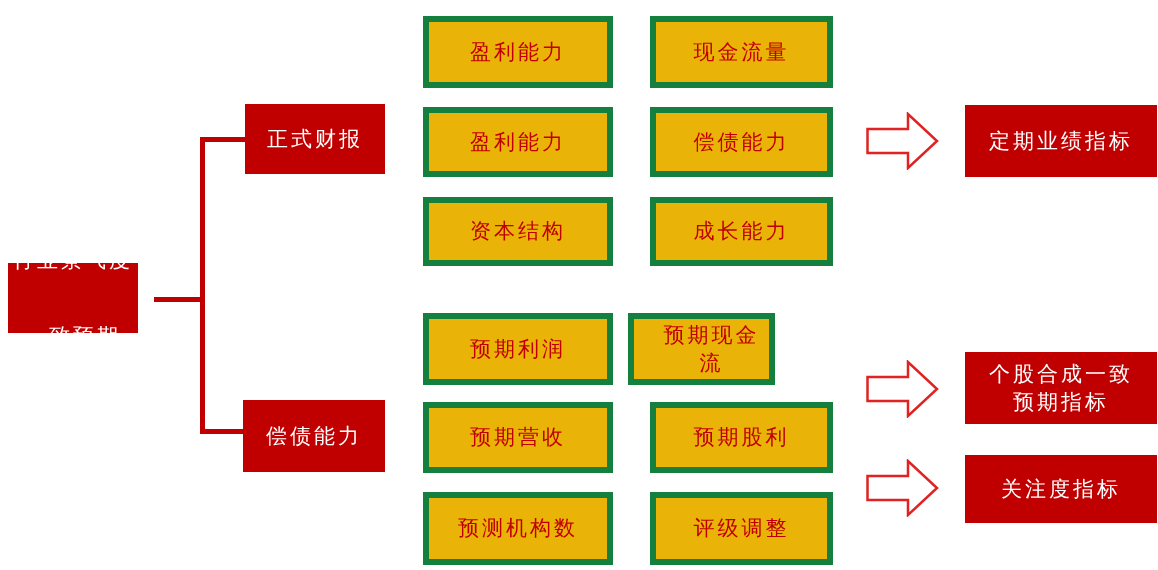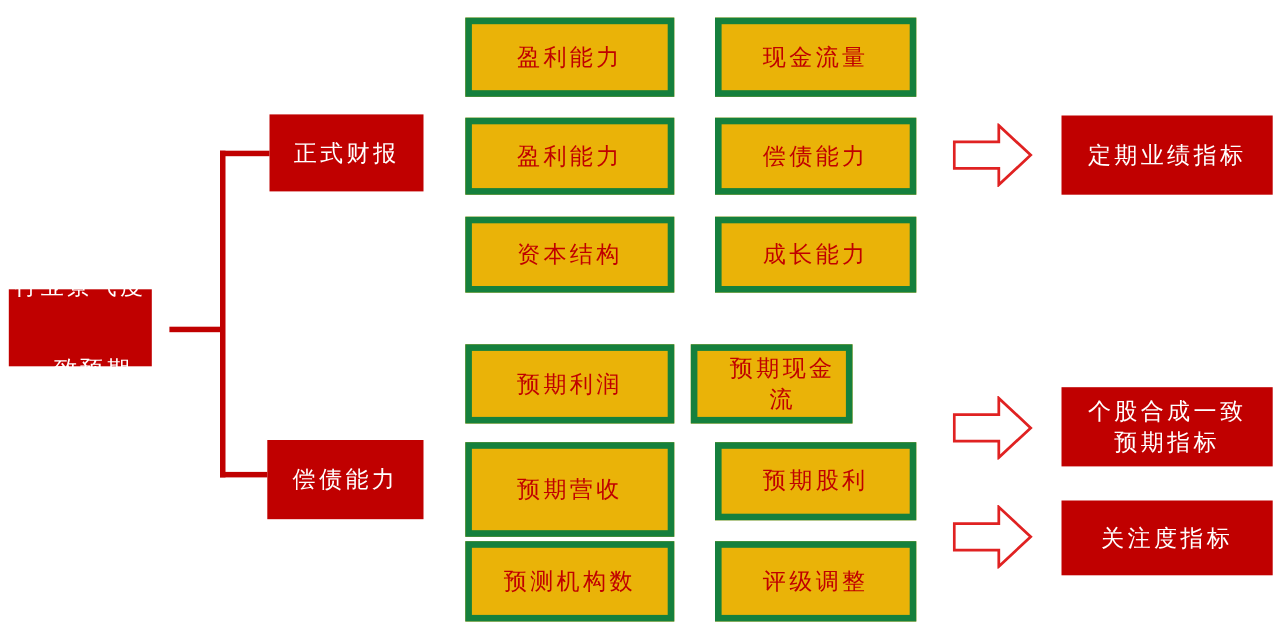--- a/index.html
+++ b/index.html
@@ -51,21 +51,21 @@
 
   .m-a1 { left: 423px; top: 16px;  width: 190px; height: 72px; }
   .m-a2 { left: 650px; top: 16px;  width: 183px; height: 72px; text-align: right; }
   .m-a3 { left: 423px; top: 107px; width: 190px; height: 70px; }
   .m-a4 { left: 650px; top: 107px; width: 183px; height: 70px; }
   .m-a5 { left: 423px; top: 197px; width: 190px; height: 69px; }
   .m-a6 { left: 650px; top: 197px; width: 183px; height: 69px; }
 
   .m-b1 { left: 423px; top: 313px; width: 190px; height: 72px; }
   .m-b2 { left: 628px; top: 313px; width: 147px; height: 72px; padding-left: 20px; }
-  .m-b3 { left: 423px; top: 402px; width: 190px; height: 86px; text-align: center; }
+  .m-b3 { left: 423px; top: 402px; width: 190px; height: 71px; text-align: center; }
   .m-b4 { left: 650px; top: 402px; width: 183px; height: 71px; }
   .m-b5 { left: 423px; top: 492px; width: 190px; height: 73px; }
   .m-b6 { left: 650px; top: 492px; width: 183px; height: 73px; }
 
   .out-1 { left: 965px; top: 105px; width: 192px; height: 72px; }
   .out-2 { left: 965px; top: 352px; width: 192px; height: 72px; }
   .out-3 { left: 965px; top: 455px; width: 192px; height: 68px; }
 
   .arrow-1 { left: 866px; top: 112px; }
   .arrow-2 { left: 866px; top: 360px; }

